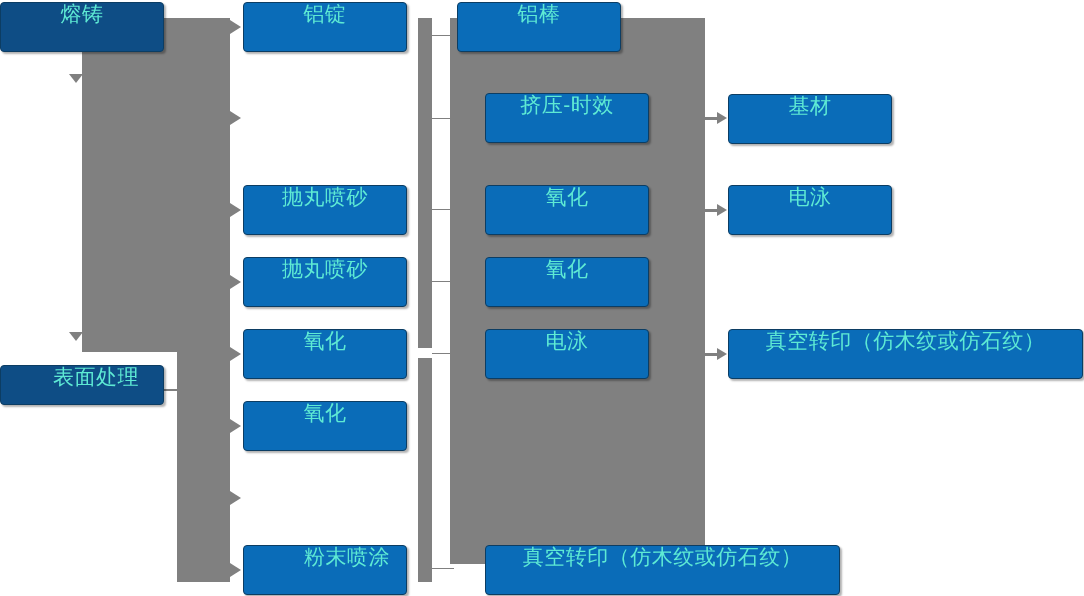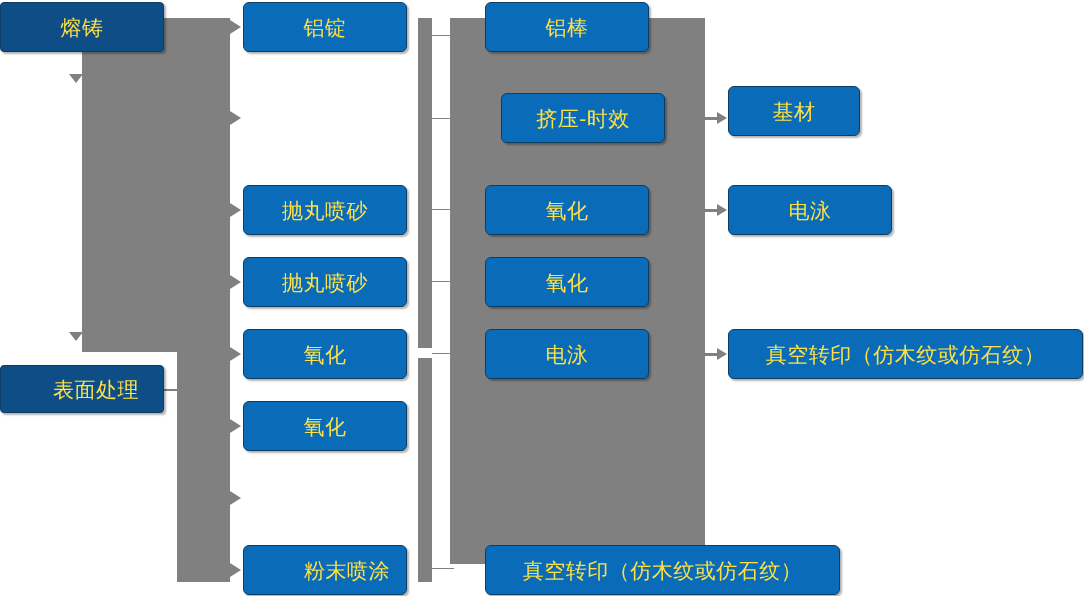--- a/index.html
+++ b/index.html
@@ -62,32 +62,31 @@
     background: #808080;
     height: 1px;
   }
 
   
   .box {
     position: absolute;
     box-sizing: border-box;
     border-radius: 4px;
     display: flex;
-    align-items: center;
     justify-content: center;
-    color: #fde047;
+    color: #5eead4;
     font-size: 21px;
     line-height: 1;
     letter-spacing: 0.5px;
     white-space: nowrap;
     border: 1px solid #0c3d63;
     box-shadow: 2px 2px 2px rgba(0,0,0,0.30);
   }
   .box.dark  { background: #0E4D85; }
-  .box.light { background: #0A6CB8; border-radius: 6px; }
+  .box.light { background: #0A6CB8; }
   .box .txt { pointer-events: none; }
 </style>
 </head>
 <body>
 
 <div id="canvas">
 
   <div class="band" style="left:82px; top:18px; width:148px; height:334px;"></div>
   <div class="band" style="left:177px; top:352px; width:53px; height:230px;"></div>
 
@@ -122,21 +121,21 @@
 
   <div class="band" style="left:450px; top:18px; width:255px; height:546px;"></div>
 
   <div class="mini-arrow" style="left:705px; top:117px; width:12px;"></div>
   <div class="mini-arrow" style="left:705px; top:209px; width:12px;"></div>
   <div class="mini-arrow" style="left:705px; top:353px; width:12px;"></div>
 
   <div class="box dark" style="left:0px; top:2px; width:164px; height:50px;">
     <span class="txt">熔铸</span>
   </div>
-  <div class="box dark" style="left:0px; top:365px; width:164px; height:48px;padding-left:28px;">
+  <div class="box dark" style="left:0px; top:365px; width:164px; height:40px;padding-left:28px;">
     <span class="txt">表面处理</span>
   </div>
 
   <div class="box light" style="left:243px; top:2px; width:164px; height:50px;">
     <span class="txt">铝锭</span>
   </div>
   <div class="box light" style="left:243px; top:185px; width:164px; height:50px;">
     <span class="txt">抛丸喷砂</span>
   </div>
   <div class="box light" style="left:243px; top:257px; width:164px; height:50px;">
@@ -145,40 +144,40 @@
   <div class="box light" style="left:243px; top:329px; width:164px; height:50px;">
     <span class="txt">氧化</span>
   </div>
   <div class="box light" style="left:243px; top:401px; width:164px; height:50px;">
     <span class="txt">氧化</span>
   </div>
   <div class="box light" style="left:243px; top:545px; width:164px; height:50px;padding-left:44px;">
     <span class="txt">粉末喷涂</span>
   </div>
 
-  <div class="box light" style="left:485px; top:2px; width:164px; height:50px;">
+  <div class="box light" style="left:457px; top:2px; width:164px; height:50px;">
     <span class="txt">铝棒</span>
   </div>
-  <div class="box light" style="left:485px; top:93px; width:164px; height:50px;margin-left:16px;">
+  <div class="box light" style="left:485px; top:93px; width:164px; height:50px;">
     <span class="txt">挤压-时效</span>
   </div>
   <div class="box light" style="left:485px; top:185px; width:164px; height:50px;">
     <span class="txt">氧化</span>
   </div>
   <div class="box light" style="left:485px; top:257px; width:164px; height:50px;">
     <span class="txt">氧化</span>
   </div>
   <div class="box light" style="left:485px; top:329px; width:164px; height:50px;">
     <span class="txt">电泳</span>
   </div>
   <div class="box light" style="left:485px; top:545px; width:355px; height:50px;">
     <span class="txt">真空转印（仿木纹或仿石纹）</span>
   </div>
 
-  <div class="box light" style="left:728px; top:86px; width:132px; height:50px;">
+  <div class="box light" style="left:728px; top:94px; width:164px; height:50px;">
     <span class="txt">基材</span>
   </div>
   <div class="box light" style="left:728px; top:185px; width:164px; height:50px;">
     <span class="txt">电泳</span>
   </div>
   <div class="box light" style="left:728px; top:329px; width:355px; height:50px;">
     <span class="txt">真空转印（仿木纹或仿石纹）</span>
   </div>
 
 </div>

